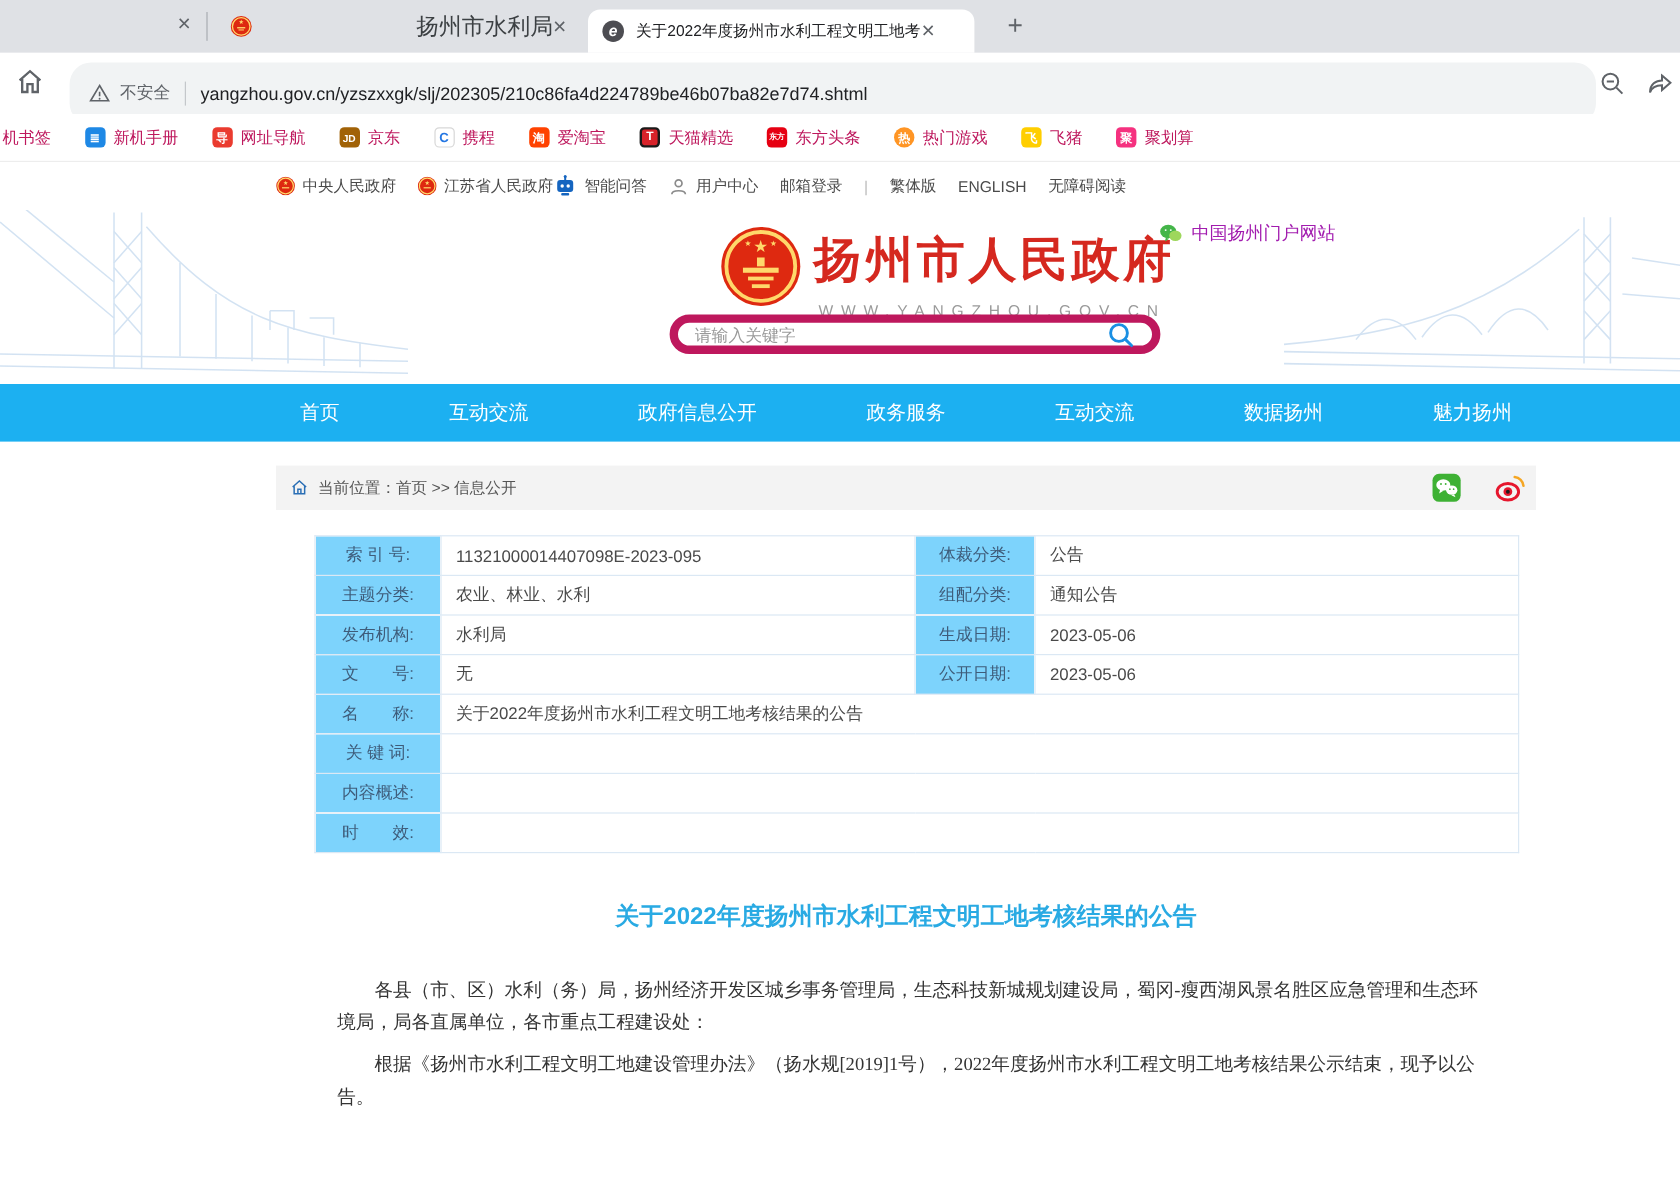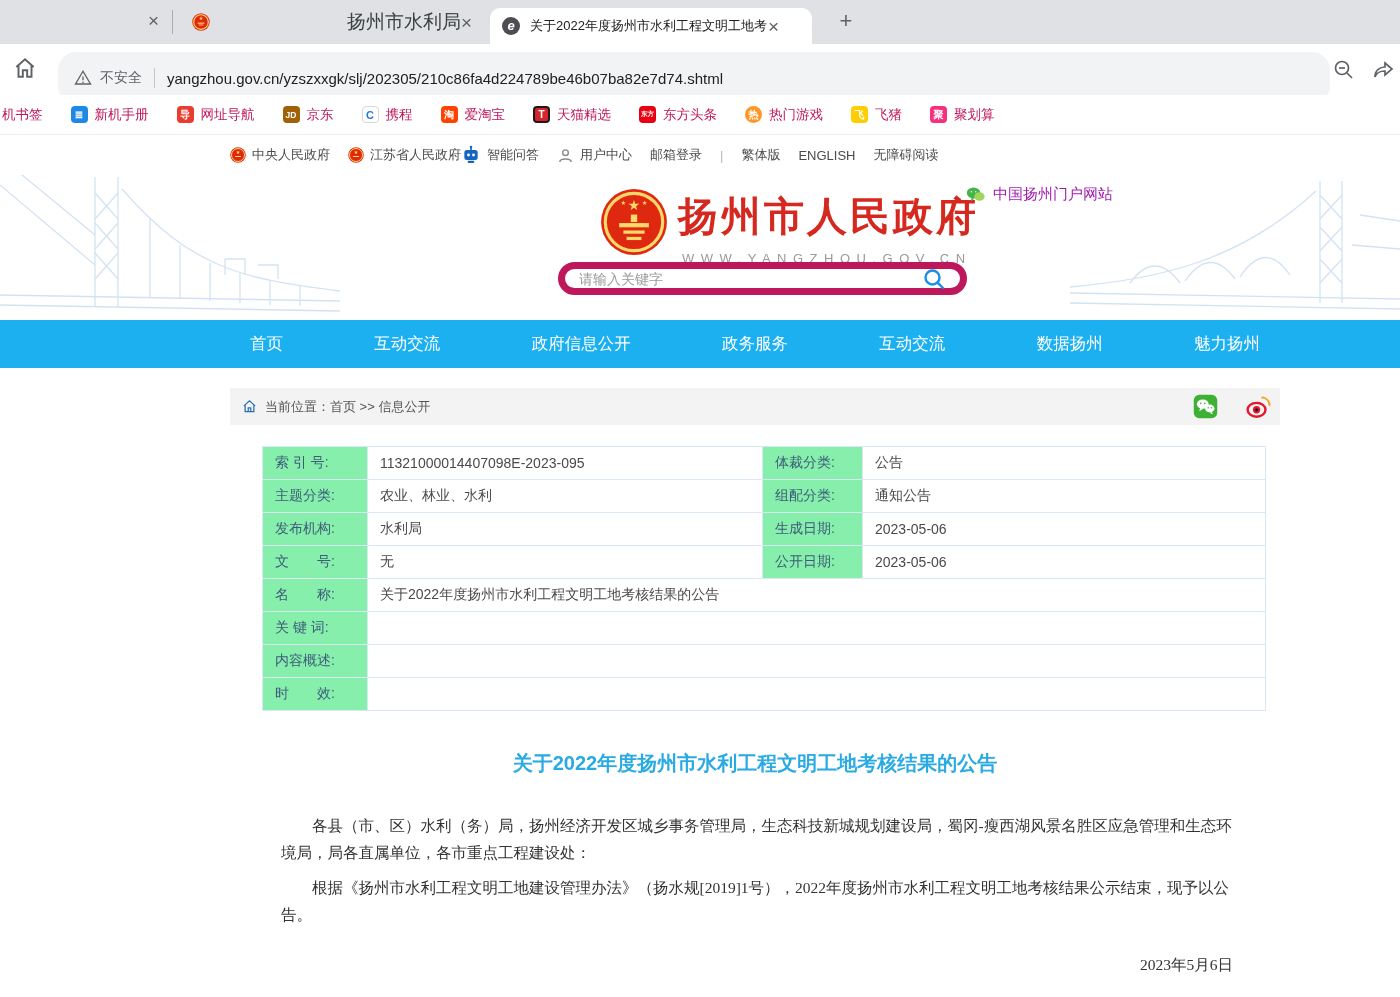--- a/index.html
+++ b/index.html
@@ -83,21 +83,21 @@
   .card { position:absolute; left:230px; top:388px; width:1050px; background:#fff; }
   .breadcrumb { position:relative; height:37px; background:#f3f3f3; display:flex; align-items:center;
                 padding-left:12px; }
   .breadcrumb .bc-text { font-size:13px; color:#555; margin-left:8px; }
   .bc-share { position:absolute; top:6px; }
   .wechat-share { right:62px; } .weibo-share { right:8px; }
 
   table.meta { border-collapse:collapse; table-layout:fixed; width:1003px; margin:21px 0 0 32px; }
   table.meta td { border:1px solid #dbe8f4; height:33px; font-size:14px; padding:0 12px;
                   overflow:hidden; white-space:nowrap; }
-  td.mlabel { background:#86efac; color:#3e5c7a; padding:0 4px; }
+  td.mlabel { background:#7dd3fc; color:#3e5c7a; text-align:center; padding:0 4px; }
   td.mval { color:#4a4a4a; }
 
   .art-title { margin-top:39px; text-align:center; font-size:20px; font-weight:bold; color:#29aae3; }
   .art-body { margin:35px 47px 0 51px; font-family:"Liberation Serif", serif; font-size:15.5px;
               color:#333; line-height:1.75; }
   .art-body p { text-indent:2em; margin-bottom:8px; }
   .art-date { margin:26px 47px 0 0; text-align:right; font-family:"Liberation Serif", serif;
               font-size:15.5px; color:#333; }
 </style>
 </head>
@@ -403,15 +403,14 @@
   </tbody>
     </table>
 
   <h1 class="art-title">关于2022年度扬州市水利工程文明工地考核结果的公告</h1>
 
   <div class="art-body">
     <p>各县（市、区）水利（务）局，扬州经济开发区城乡事务管理局，生态科技新城规划建设局，蜀冈-瘦西湖风景名胜区应急管理和生态环境局，局各直属单位，各市重点工程建设处：</p>
     <p>根据《扬州市水利工程文明工地建设管理办法》（扬水规[2019]1号），2022年度扬州市水利工程文明工地考核结果公示结束，现予以公告。</p>
   </div>
 
-  <div class="art-date">2023年5月6日</div>
 
 </div>
 
 </body></html>

